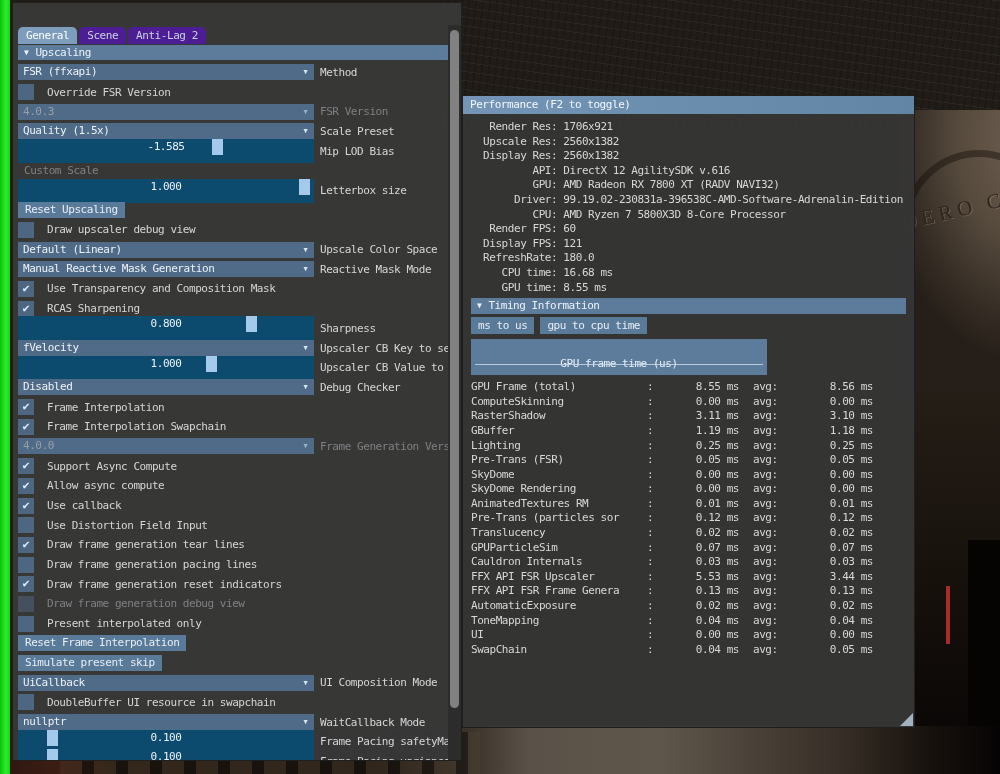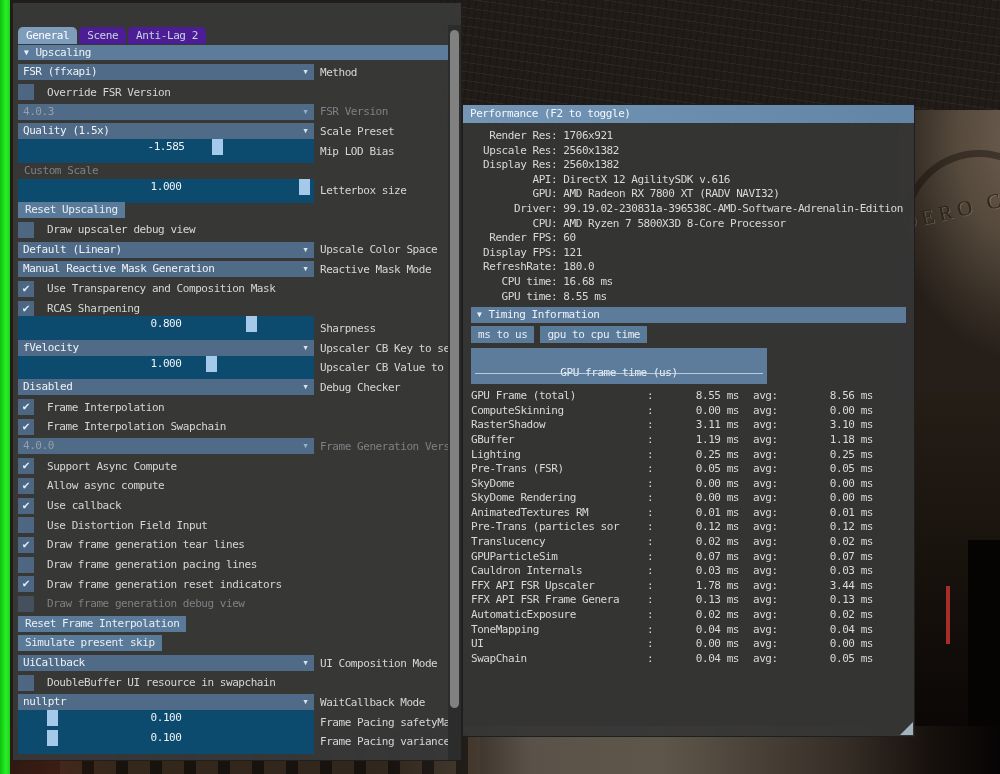--- a/index.html
+++ b/index.html
@@ -56,21 +56,21 @@
   .mark{color:#d6ecff;font-size:12px;line-height:15px;}
   .rlabel{margin-left:6px;white-space:nowrap;}
   .mrow.dis .ctext,.mrow.dis .sval{color:#999fa6;}
   .mrow.dis .rlabel{color:#7e8083;}
   .mrow.dis .carrow{color:#9ab0c4;}
   .mrow.dis .cbox{background:#44505e;}
   .mrow.dis .grab{background:#8da2b6;}
   .scrolltrack{position:absolute;right:0;top:22px;bottom:0;width:13px;background:#2c2c2c;}
   .scrollgrab{position:absolute;left:2px;top:5px;width:9px;height:678px;background:#818181;border-radius:5px;}
   
-  .perf-panel{left:462px;top:104px;width:453px;height:633px;overflow:hidden;background:rgba(54,54,54,.92);}
+  .perf-panel{left:462px;top:95px;width:453px;height:633px;overflow:hidden;background:rgba(54,54,54,.92);}
   .perf-title{height:18px;line-height:18px;background:linear-gradient(90deg,#7495b5,#6285a6);color:#f4f8fc;padding-left:7px;}
   .perf-body{position:absolute;left:8px;right:8px;top:24px;bottom:0;color:#d8d8d8;line-height:14.6px;}
   .iline{display:flex;white-space:pre;text-align:right;}
   .ilabel{width:80px;flex:none;}
   .timing-hdr{height:16px;line-height:16px;margin-top:3px;display:flex;align-items:center;width:100%;}
   .pbtn-row{margin-top:3px;height:18px;}
   .pbtn{height:17px;line-height:17px;margin-right:6px;}
   .plotbox{margin-top:4px;width:296px;height:36px;background:#5d7c9b;position:relative;color:#eaf2fa;}
   .plot-title{text-align:center;padding-top:18px;}
   .plot-line{position:absolute;left:4px;right:4px;top:25px;height:1px;background:#c8d8e8;opacity:.85;}
@@ -251,20 +251,24 @@
       </div>
       <div class="mrow">
         <div class="cbox"><span class="mark">✔</span></div>
         <span class="rlabel">Draw frame generation reset indicators</span>
       </div>
       <div class="mrow dis">
         <div class="cbox"></div>
         <span class="rlabel">Draw frame generation debug view</span>
       </div>
       <div class="mrow">
+        <div class="cbox"></div>
+        <span class="rlabel">Present interpolated only</span>
+      </div>
+      <div class="mrow">
         <div class="btn">Reset Frame Interpolation</div>
       </div>
       <div class="mrow">
         <div class="btn">Simulate present skip</div>
       </div>
       <div class="mrow">
         <div class="combo">
           <span class="ctext">UiCallback</span>
           <span class="carrow">▼</span>
         </div>
@@ -334,21 +338,21 @@
         <div class="trow"><span class="tname">GBuffer</span><span class="tcolon">:</span><span class="tcur">1.19 ms</span><span class="tgap"></span><span class="tavglbl">avg:</span><span class="tavg">1.18 ms</span></div>
         <div class="trow"><span class="tname">Lighting</span><span class="tcolon">:</span><span class="tcur">0.25 ms</span><span class="tgap"></span><span class="tavglbl">avg:</span><span class="tavg">0.25 ms</span></div>
         <div class="trow"><span class="tname">Pre-Trans (FSR)</span><span class="tcolon">:</span><span class="tcur">0.05 ms</span><span class="tgap"></span><span class="tavglbl">avg:</span><span class="tavg">0.05 ms</span></div>
         <div class="trow"><span class="tname">SkyDome</span><span class="tcolon">:</span><span class="tcur">0.00 ms</span><span class="tgap"></span><span class="tavglbl">avg:</span><span class="tavg">0.00 ms</span></div>
         <div class="trow"><span class="tname">SkyDome Rendering</span><span class="tcolon">:</span><span class="tcur">0.00 ms</span><span class="tgap"></span><span class="tavglbl">avg:</span><span class="tavg">0.00 ms</span></div>
         <div class="trow"><span class="tname">AnimatedTextures RM</span><span class="tcolon">:</span><span class="tcur">0.01 ms</span><span class="tgap"></span><span class="tavglbl">avg:</span><span class="tavg">0.01 ms</span></div>
         <div class="trow"><span class="tname">Pre-Trans (particles sor</span><span class="tcolon">:</span><span class="tcur">0.12 ms</span><span class="tgap"></span><span class="tavglbl">avg:</span><span class="tavg">0.12 ms</span></div>
         <div class="trow"><span class="tname">Translucency</span><span class="tcolon">:</span><span class="tcur">0.02 ms</span><span class="tgap"></span><span class="tavglbl">avg:</span><span class="tavg">0.02 ms</span></div>
         <div class="trow"><span class="tname">GPUParticleSim</span><span class="tcolon">:</span><span class="tcur">0.07 ms</span><span class="tgap"></span><span class="tavglbl">avg:</span><span class="tavg">0.07 ms</span></div>
         <div class="trow"><span class="tname">Cauldron Internals</span><span class="tcolon">:</span><span class="tcur">0.03 ms</span><span class="tgap"></span><span class="tavglbl">avg:</span><span class="tavg">0.03 ms</span></div>
-        <div class="trow"><span class="tname">FFX API FSR Upscaler</span><span class="tcolon">:</span><span class="tcur">1.78 ms</span><span class="tgap"></span><span class="tavglbl">avg:</span><span class="tavg">3.44 ms</span></div>
+        <div class="trow"><span class="tname">FFX API FSR Upscaler</span><span class="tcolon">:</span><span class="tcur">5.53 ms</span><span class="tgap"></span><span class="tavglbl">avg:</span><span class="tavg">3.44 ms</span></div>
         <div class="trow"><span class="tname">FFX API FSR Frame Genera</span><span class="tcolon">:</span><span class="tcur">0.13 ms</span><span class="tgap"></span><span class="tavglbl">avg:</span><span class="tavg">0.13 ms</span></div>
         <div class="trow"><span class="tname">AutomaticExposure</span><span class="tcolon">:</span><span class="tcur">0.02 ms</span><span class="tgap"></span><span class="tavglbl">avg:</span><span class="tavg">0.02 ms</span></div>
         <div class="trow"><span class="tname">ToneMapping</span><span class="tcolon">:</span><span class="tcur">0.04 ms</span><span class="tgap"></span><span class="tavglbl">avg:</span><span class="tavg">0.04 ms</span></div>
         <div class="trow"><span class="tname">UI</span><span class="tcolon">:</span><span class="tcur">0.00 ms</span><span class="tgap"></span><span class="tavglbl">avg:</span><span class="tavg">0.00 ms</span></div>
         <div class="trow"><span class="tname">SwapChain</span><span class="tcolon">:</span><span class="tcur">0.04 ms</span><span class="tgap"></span><span class="tavglbl">avg:</span><span class="tavg">0.05 ms</span></div>
       </div>
   </div>
   <div class="resize-grip"></div>
 </div>
 

